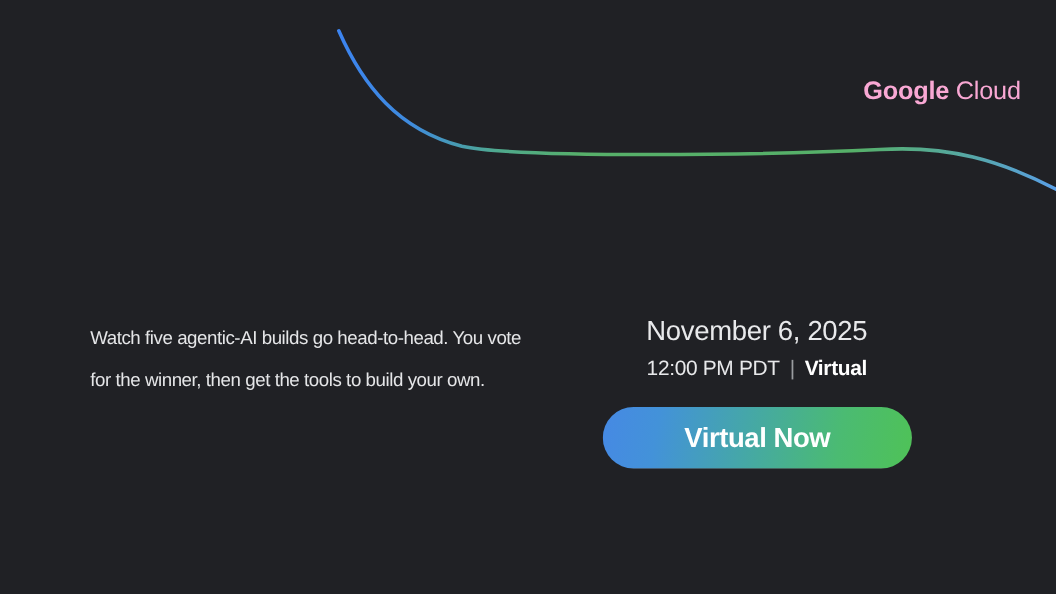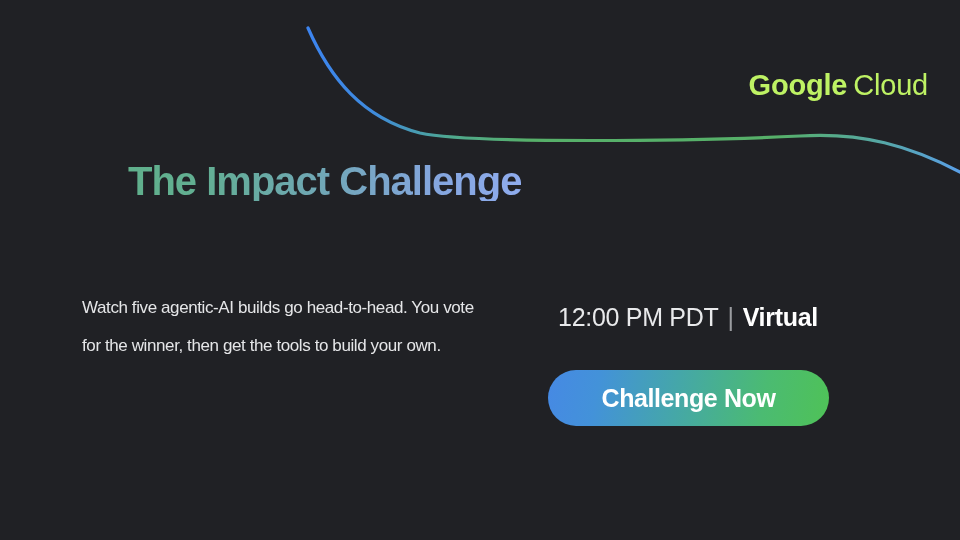--- a/index.html
+++ b/index.html
@@ -25,23 +25,23 @@
     width: 960px;
     height: 540px;
     pointer-events: none;
   }
 
   
   #gc-logo {
     position: absolute;
     top: 69px;
     right: 32px;
-    font-size: 29px;
+    font-size: 23px;
     letter-spacing: -0.2px;
-    color: #bef264;
+    color: #f9a8d4;
     white-space: nowrap;
   }
   #gc-logo .gc-google { font-weight: 700; }
   #gc-logo .gc-cloud  { font-weight: 400; margin-left: 6px; }
 
   
   #headline-row {
     position: absolute;
     left: 82px;
     top: 166px;
@@ -101,26 +101,26 @@
 
   #event-date {
     font-size: 25px;
     line-height: 34px;
     letter-spacing: -0.3px;
     color: #E8E9EB;
     font-weight: 400;
   }
 
   #event-time-row {
-    font-size: 25px;
+    font-size: 19px;
     line-height: 34px;
     letter-spacing: -0.3px;
     color: #E8E9EB;
     font-weight: 400;
-    margin-top: 16px;
+    margin-top: 1px;
     white-space: nowrap;
   }
   #event-time-row .sep {
     color: #9A9CA0;
     margin: 0 9px;
     font-weight: 300;
   }
   #event-time-row .venue { font-weight: 700; color: #FFFFFF; }
 
   
@@ -163,24 +163,24 @@
            C 330 78, 362 118, 420 133
            C 470 144, 700 141, 800 136
            C 862 132, 910 146, 960 172" fill="none" stroke="url(#curveGrad)" stroke-width="3.2" stroke-linecap="round"></path>
 </svg>
 
 <div id="gc-logo">
   <span class="gc-google">Google</span><span class="gc-cloud">Cloud</span>
 </div>
 
 <div id="headline-row">
-  <span id="subtitle-impact-challenge">The Impact Challenge</span>
 </div>
 
 <p id="description-text">Watch five agentic-AI builds go head-to-head. You vote for the winner, then get the tools to build your own.</p>
 
 <div id="event-block">
+  <div id="event-date">November 6, 2025</div>
   <div id="event-time-row">
     <span>12:00 PM PDT</span><span class="sep">|</span><span class="venue">Virtual</span>
   </div>
 </div>
 
-<button id="register-button">Challenge Now</button>
+<button id="register-button">Virtual Now</button>
 
 </body></html>

